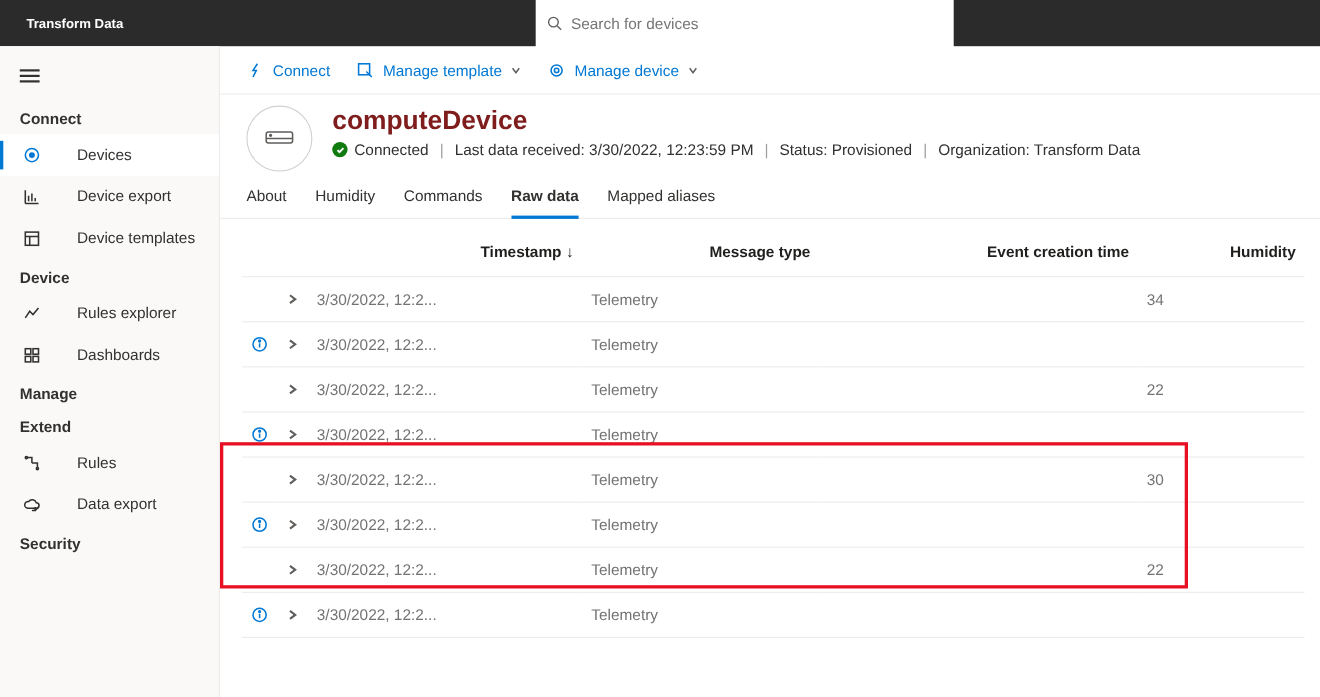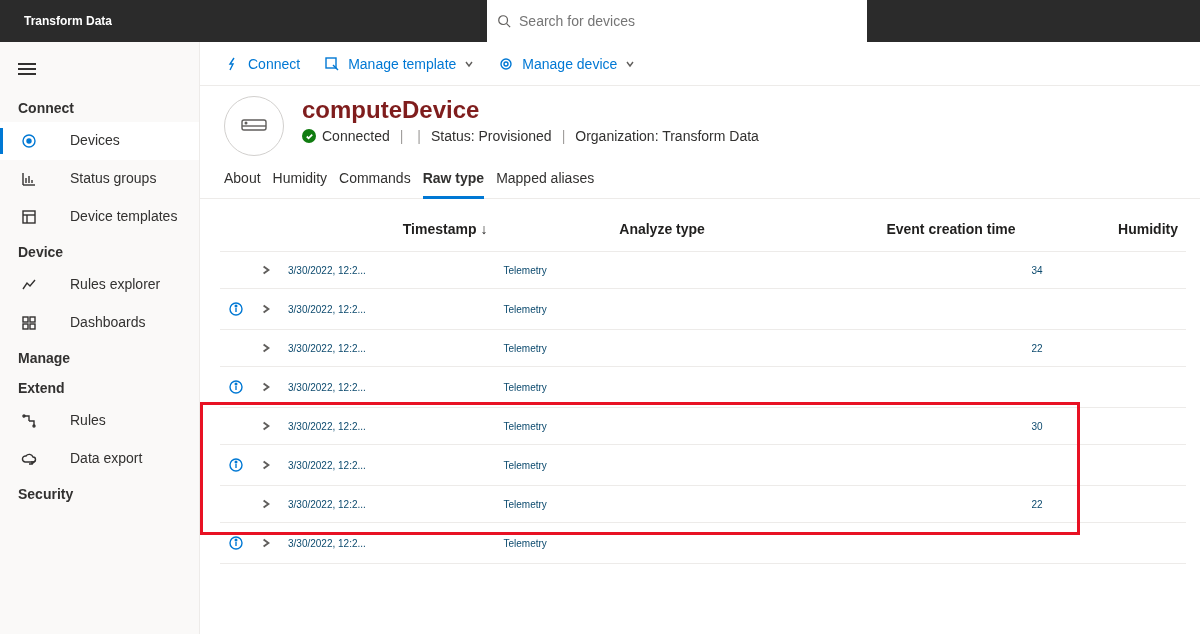--- a/index.html
+++ b/index.html
@@ -35,28 +35,28 @@
   .cmd .ic { width: 16px; height: 16px; display: flex; align-items: center; }
 
   .devhdr { display: flex; align-items: flex-start; padding: 10px 24px 0; gap: 18px; }
   .devicon-circle { width: 60px; height: 60px; border: 1px solid #d2d0ce; border-radius: 50%; display: flex; align-items: center; justify-content: center; color: #605e5c; }
   .devtitle { font-size: 24px; font-weight: 700; color: #7f1d1d; }
   .devstatus { margin-top: 4px; font-size: 14px; color: #323130; display: flex; align-items: center; flex-wrap: wrap; gap: 6px; }
   .status-dot { width: 14px; height: 14px; border-radius: 50%; background: #107c10; display: inline-flex; align-items: center; justify-content: center; }
   .status-dot svg { width: 9px; height: 9px; color: #fff; }
   .sep { color: #a19f9d; padding: 0 4px; }
 
-  .tabs { display: flex; gap: 12px; padding: 14px 24px 0; border-bottom: 1px solid #edebe9; }
+  .tabs { display: flex; gap: 26px; padding: 14px 24px 0; border-bottom: 1px solid #edebe9; }
   .tab { padding-bottom: 10px; cursor: pointer; color: #323130; font-size: 14px; }
   .tab.active { font-weight: 600; border-bottom: 3px solid #0078d4; margin-bottom: -1px; }
 
   .tablewrap { padding: 8px 14px 0 20px; overflow: auto; flex: 1; }
   table { width: 100%; border-collapse: collapse; }
   th { text-align: right; font-weight: 600; padding: 14px 8px; font-size: 14px; border-bottom: 1px solid #edebe9; color: #201f1e; }
-  td { padding: 12px 8px; border-bottom: 1px solid #edebe9; font-size: 10px; color: #0c4a6e; }
+  td { padding: 12px 8px; border-bottom: 1px solid #edebe9; font-size: 14px; color: #737373; }
   .col-info { width: 30px; text-align: center; }
   .col-exp { width: 28px; text-align: center; }
   .info-ic { color: #0078d4; }
   .chev-right { color: #605e5c; }
   .sort-arrow { font-size: 14px; margin-left: 4px; }
 
   svg { display: block; }
 </style>
 </head>
 <body>
@@ -94,21 +94,21 @@
     <div class="side-item">
       <span class="ic">
           <svg width="16" height="16" viewBox="0 0 16 16" fill="none" stroke="currentColor" stroke-width="1.4">
             <line x1="2" y1="14" x2="2" y2="2"></line>
             <line x1="2" y1="14" x2="14" y2="14"></line>
             <line x1="5" y1="12" x2="5" y2="7"></line>
             <line x1="8" y1="12" x2="8" y2="5"></line>
             <line x1="11" y1="12" x2="11" y2="9"></line>
           </svg>
         </span>
-      <span class="lbl">Status groups</span>
+      <span class="lbl">Device export</span>
     </div>
     <div class="side-item">
       <span class="ic">
           <svg width="16" height="16" viewBox="0 0 16 16" fill="none" stroke="currentColor" stroke-width="1.4">
             <rect x="2" y="2" width="12" height="12"></rect>
             <line x1="2" y1="6" x2="14" y2="6"></line>
             <line x1="6" y1="6" x2="6" y2="14"></line>
           </svg>
         </span>
       <span class="lbl">Device templates</span>
@@ -209,44 +209,45 @@
       <div>
         <div class="devtitle">computeDevice</div>
         <div class="devstatus">
           <span class="status-dot">
               <svg viewBox="0 0 10 10" fill="none" stroke="currentColor" stroke-width="2">
                 <polyline points="2,5 4,7 8,3"></polyline>
               </svg>
             </span>
           <span>Connected</span>
           <span class="sep">|</span>
+          <span>Last data received: 3/30/2022, 12:23:59 PM</span>
           <span class="sep">|</span>
           <span>Status: Provisioned</span>
           <span class="sep">|</span>
           <span>Organization: Transform Data</span>
         </div>
       </div>
     </div>
 
     <div class="tabs">
       <div class="tab">About</div>
       <div class="tab">Humidity</div>
       <div class="tab">Commands</div>
-      <div class="tab active">Raw type</div>
+      <div class="tab active">Raw data</div>
       <div class="tab">Mapped aliases</div>
     </div>
 
     <div class="tablewrap" style="position: relative;">
       <table>
         <thead>
           <tr>
             <th class="col-info"></th>
             <th class="col-exp"></th>
             <th><span>Timestamp</span><span class="sort-arrow">↓</span></th>
-            <th>Analyze type</th>
+            <th>Message type</th>
             <th>Event creation time</th>
             <th>Humidity</th>
           </tr>
         </thead>
         <tbody id="tbody">
             <tr>
               <td class="col-info"></td>
               <td class="col-exp"><span class="chev-right"><svg width="12" height="12" viewBox="0 0 10 10" fill="none" stroke="currentColor" stroke-width="1.6">
                     <polyline points="3,2 7,5 3,8"></polyline>
                   </svg></span></td>

